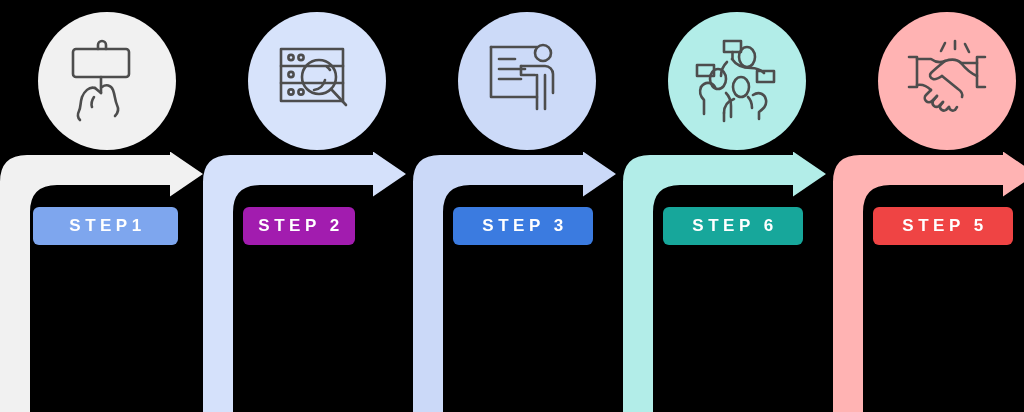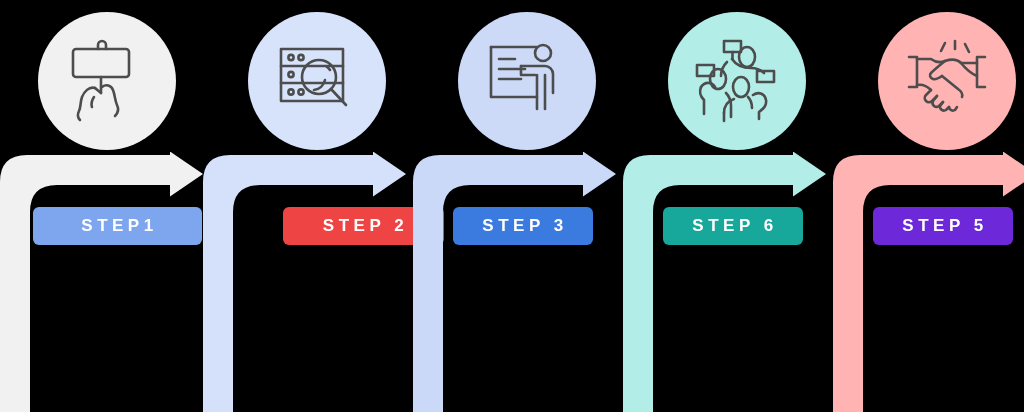--- a/index.html
+++ b/index.html
@@ -83,21 +83,21 @@
               <rect x="12" y="14" width="56" height="28" rx="3"></rect>
               <path d="M37 14 V10 a4 4 0 0 1 8 0 v4"></path>
               <path d="M40 42 v16"></path>
               <path d="M40 58 l-6 -5"></path>
               <path d="M34 53 c-6 -2 -11 4 -13 9 c-2 6 -1 10 -3 14 c-2 4 -1 7 1 9"></path>
               <path d="M41 52 c4 -3 9 -2 11 3 c2 5 2 11 4 15 c2 4 1 8 -2 11"></path>
               <path d="M33 62 c-2 3 -3 7 -2 10"></path>
             </svg>
           </span>
         </div>
-        <div class="badge" style="left: 33px; top: 207px; width: 169px; background: rgb(126, 166, 238); color: rgb(255, 255, 255);">
+        <div class="badge" style="left: 33px; top: 207px; width: 145px; background: rgb(126, 166, 238); color: rgb(255, 255, 255);">
           <span>STEP1</span>
         </div>
       </div>
       <div class="step" style="left: 203px; width: 210px;">
         <div class="arrow-wrap">
           <svg width="210" height="260" viewBox="0 0 210 260">
             <path d="M 0 260 L 0 30 Q 0 3 27 3 L 170 3 L 170 -0.5 L 203 22 L 170 44.5 L 170 33 L 57 33 Q 30 33 30 60 L 30 260 Z" fill="#D5E1FB"></path>
           </svg>
         </div>
         <div class="icon-circle" style="left: 45px; background: rgb(215, 227, 251);">
@@ -111,21 +111,21 @@
               <circle cx="20" cy="39.5" r="2.6"></circle>
               <circle cx="20" cy="57" r="2.6"></circle>
               <circle cx="30" cy="57" r="2.6"></circle>
               <circle cx="48" cy="42" r="17" fill="#000" fill-opacity="0"></circle>
               <path d="M43 55 a13 13 0 0 0 11 -10"></path>
               <path d="M60 54 L75 70"></path>
               <path d="M56 32 a9 9 0 0 1 3 3"></path>
             </svg>
           </span>
         </div>
-        <div class="badge" style="left: 40px; top: 207px; width: 161px; background: #ef4444; color: rgb(255, 255, 255); margin-left: 40px;">
+        <div class="badge" style="left: 40px; top: 207px; width: 112px; background: #a21caf; color: rgb(255, 255, 255);">
           <span>STEP 2</span>
         </div>
       </div>
       <div class="step" style="left: 413px; width: 210px;">
         <div class="arrow-wrap">
           <svg width="210" height="260" viewBox="0 0 210 260">
             <path d="M 0 260 L 0 30 Q 0 3 27 3 L 170 3 L 170 -0.5 L 203 22 L 170 44.5 L 170 33 L 57 33 Q 30 33 30 60 L 30 260 Z" fill="#CBD9F8"></path>
           </svg>
         </div>
         <div class="icon-circle" style="left: 45px; background: rgb(204, 218, 248);">
@@ -199,18 +199,18 @@
               <path d="M30 55 l-5 5 a4 4 0 0 0 6 6 l5 -5"></path>
               <path d="M36 61 l-4 5 a4 4 0 0 0 6 5 l4 -4"></path>
               <path d="M42 67 l-3 4 a4 4 0 0 0 6 4 l3 -3"></path>
               <path d="M48 72 a4 4 0 0 0 6 3 l2 -3"></path>
               <path d="M44 8 l-4 8"></path>
               <path d="M54 6 v8"></path>
               <path d="M64 9 l4 8"></path>
             </svg>
           </span>
         </div>
-        <div class="badge" style="left: 40px; top: 207px; width: 140px; background: #6d28d9; color: rgb(255, 255, 255);">
+        <div class="badge" style="left: 40px; top: 207px; width: 140px; background: #ef4444; color: rgb(255, 255, 255);">
           <span>STEP 5</span>
         </div>
       </div>
     </div>
 </div>
 
 </body></html>

